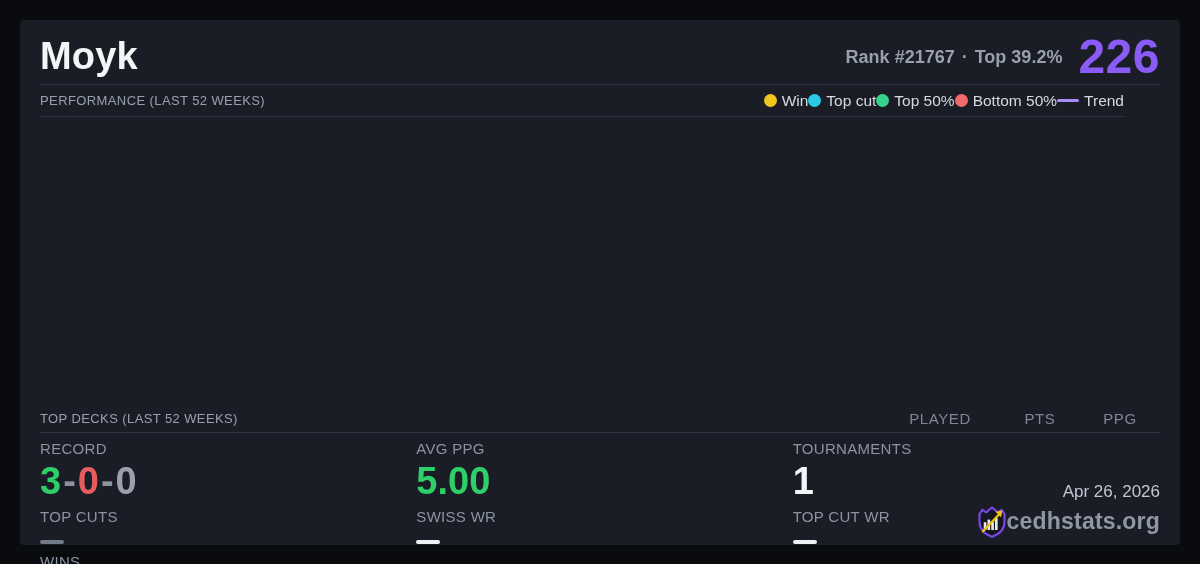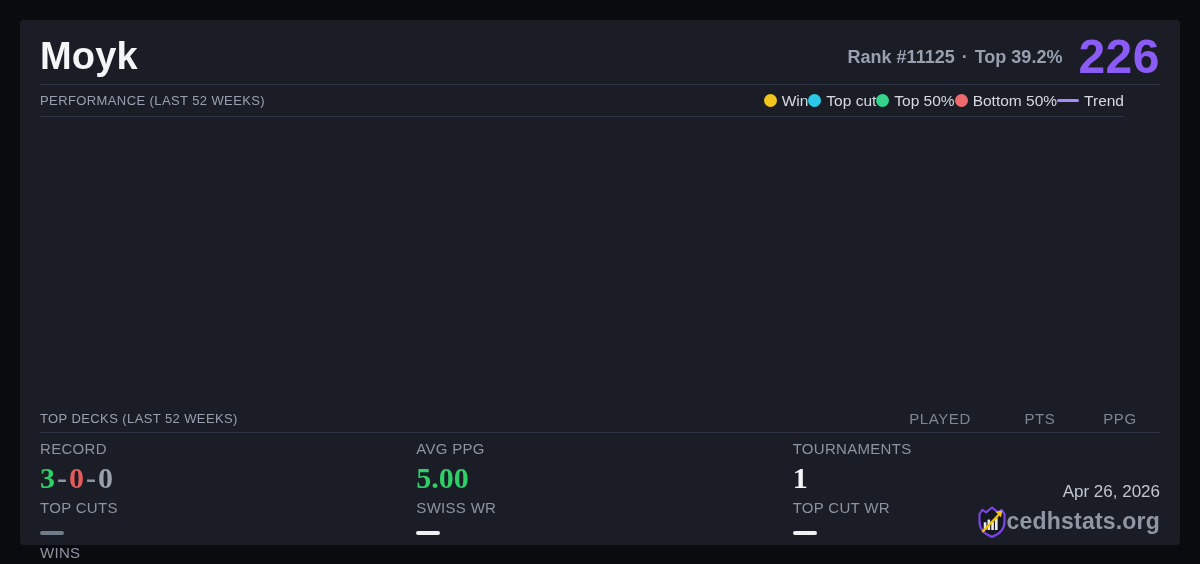--- a/index.html
+++ b/index.html
@@ -64,21 +64,21 @@
   .cols{display:flex;}
   .col{color:var(--col-gray);font-size:15px;letter-spacing:.6px;text-align:center;}
   .col-played{width:120px;}
   .col-pts{width:80px;}
   .col-ppg{width:80px;}
   
   .stats-grid{
     display:grid;grid-template-columns:repeat(3,1fr);padding-top:7px;gap:9px;
   }
   .stat-label{color:#8c93a1;font-size:15px;letter-spacing:.3px;line-height:18px;}
-  .stat-value{font-size:30px;font-weight:700;line-height:1.1;margin:3px 0 5px;color:var(--white);font-family:Liberation Serif, serif;}
+  .stat-value{font-size:38px;font-weight:700;line-height:1.1;margin:3px 0 5px;color:var(--white);}
   .v-green{color:var(--green);}
   .v-red{color:var(--red);}
   .v-gray{color:var(--num-gray);}
   .v-yellow{color:var(--yellow);}
   .v-sep{color:#8b93a0;margin:0 2px;}
   .dash{width:24px;height:4px;border-radius:2px;margin-top:14px;}
   .dash-gray{background:#717c8a;}
   .dash-white{background:#eef0f3;}
   
   .footer{position:absolute;right:20px;bottom:7px;text-align:right;}
@@ -88,21 +88,21 @@
 </style>
 </head>
 <body>
 
 <div class="card">
 
   <div class="header">
     <div class="player-name">Moyk</div>
     <div class="header-right">
       <div class="rank-line">
-        <span>Rank #11125</span><span class="sep">·</span><span>Top 39.2%</span>
+        <span>Rank #21767</span><span class="sep">·</span><span>Top 39.2%</span>
       </div>
       <div class="score">226</div>
     </div>
   </div>
 
   <div class="perf-row">
     <div class="section-label">PERFORMANCE (LAST 52 WEEKS)</div>
     <div class="legend">
       <div class="legend-item">
         <span class="legend-dot" style="background: rgb(240, 198, 30);"></span>

